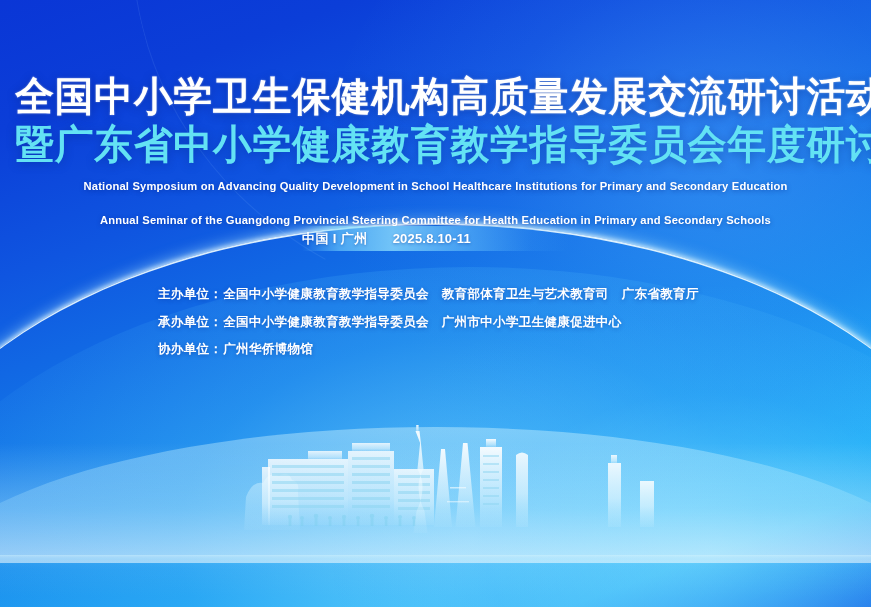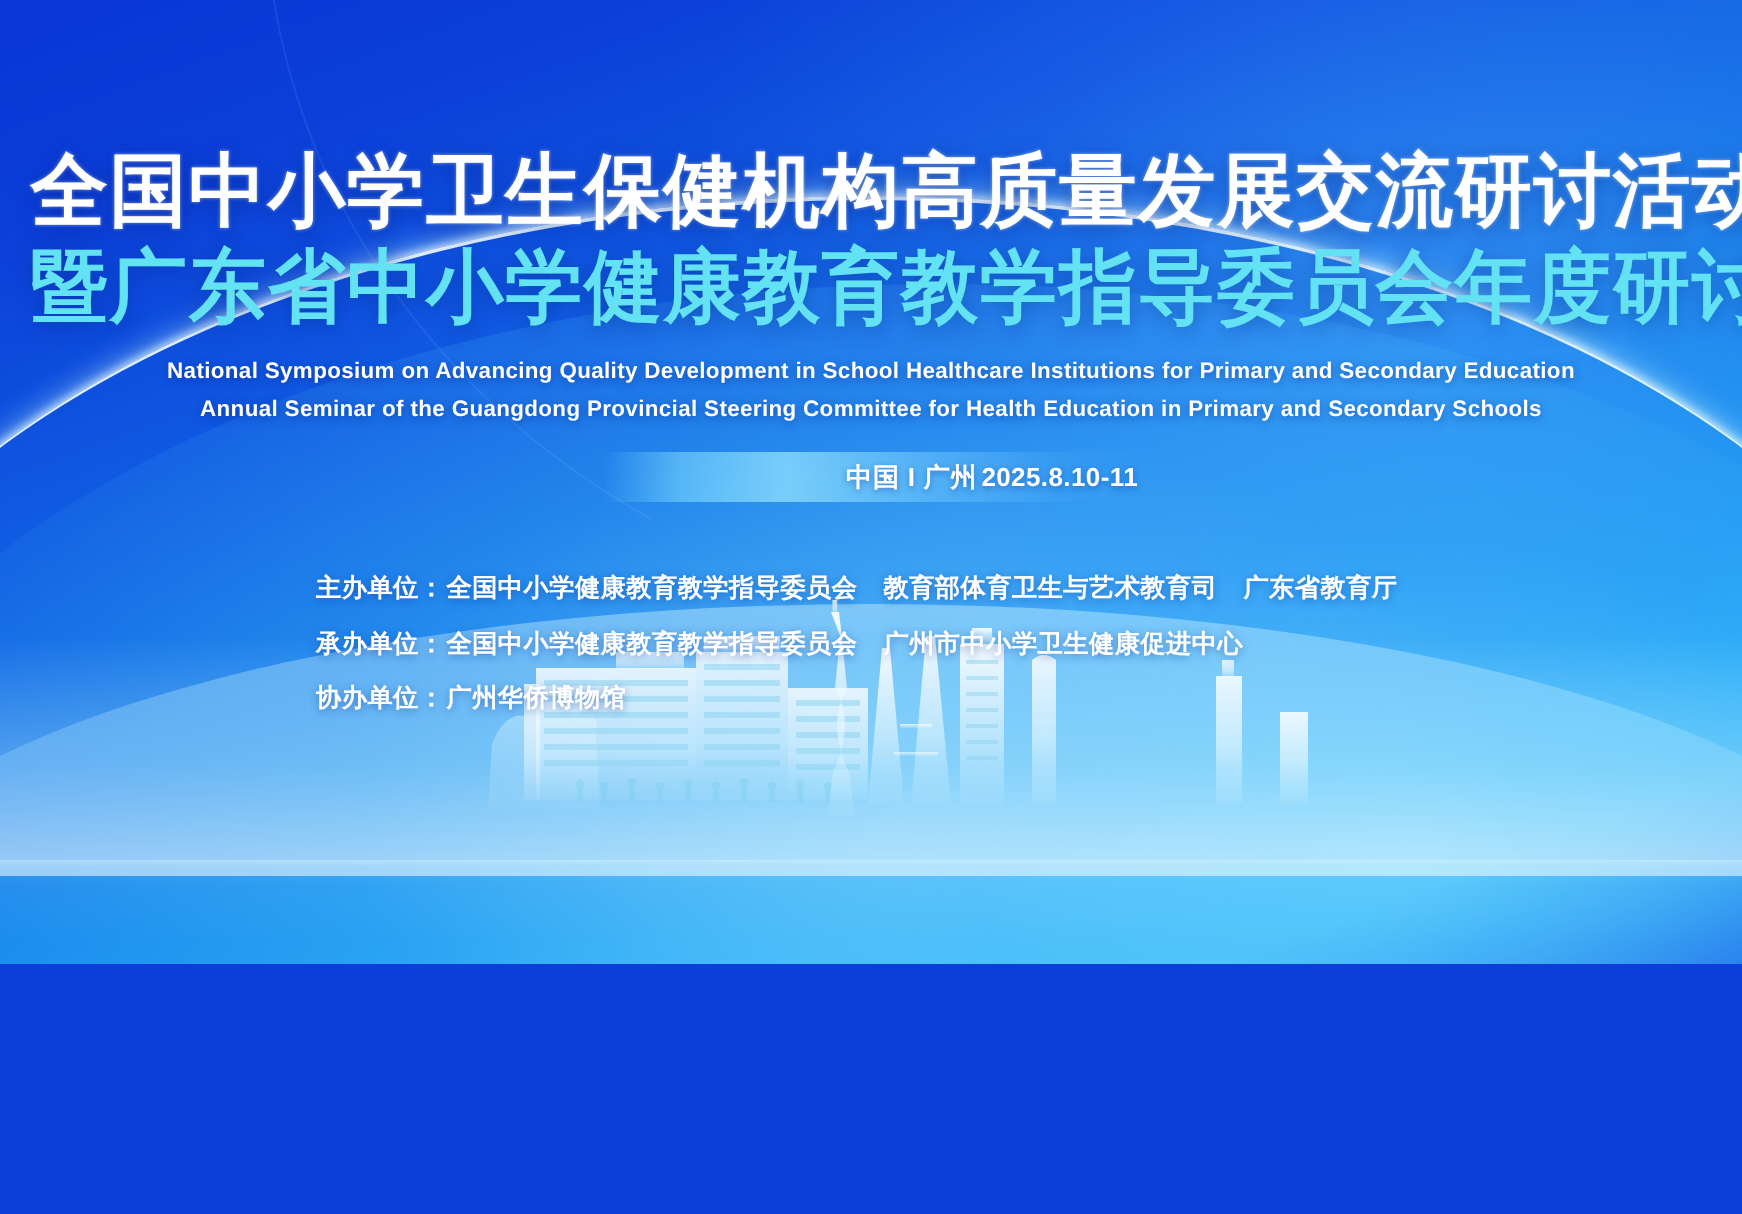--- a/index.html
+++ b/index.html
@@ -7,21 +7,21 @@
     padding: 0;
     background: #0b3fd8;
   }
   body {
     font-family: "Liberation Sans", "DejaVu Sans", sans-serif;
   }
 
   .poster {
     position: relative;
     width: 871px;
-    height: 482px;
+    height: 607px;
     overflow: hidden;
     background: linear-gradient(160deg,
         #0a36d6 0%,
         #0b3ed8 14%,
         #0f55e0 30%,
         #1271e6 46%,
         #1689ec 60%,
         #1b9ef2 72%,
         #23b4f7 82%,
         #2ab9f6 88%,
@@ -214,22 +214,22 @@
     right: 0;
     display: flex;
     justify-content: center;
   }
   .badge {
     position: relative;
     width: 267px;
     height: 25px;
     display: flex;
     align-items: center;
-    justify-content: flex-end;
-    gap: 2px;
+    justify-content: flex-start;
+    gap: 25px;
     background: linear-gradient(to right,
         rgba(120,215,255,0.0) 0%,
         rgba(125,220,255,0.55) 14%,
         rgba(150,230,255,0.72) 34%,
         rgba(120,210,255,0.45) 62%,
         rgba(90,185,250,0.12) 86%,
         rgba(70,170,248,0.0) 100%);
   }
   .badge-loc, .badge-date {
     font-size: 13px;
@@ -395,21 +395,21 @@
   </div>
 
   <div class="horizon"></div>
 
   <div class="content">
 
     <div class="titles">
       <div class="title-cn-1">全国中小学卫生保健机构高质量发展交流研讨活动</div>
       <div class="title-cn-2">暨广东省中小学健康教育教学指导委员会年度研讨活动</div>
       <div class="subtitle-en">National Symposium on Advancing Quality Development in School Healthcare Institutions for Primary and Secondary Education</div>
-      <div class="subtitle-en" style="margin-top:1px;">Annual Seminar of the Guangdong Provincial Steering Committee for Health Education in Primary and Secondary Schools</div>
+      <div class="subtitle-en" style="margin-top:16px;">Annual Seminar of the Guangdong Provincial Steering Committee for Health Education in Primary and Secondary Schools</div>
     </div>
 
     <div class="badge-wrap">
       <div class="badge">
         <span class="badge-loc">中国 I 广州</span>
         <span class="badge-date">2025.8.10-11</span>
       </div>
     </div>
 
     <div class="organizers">

